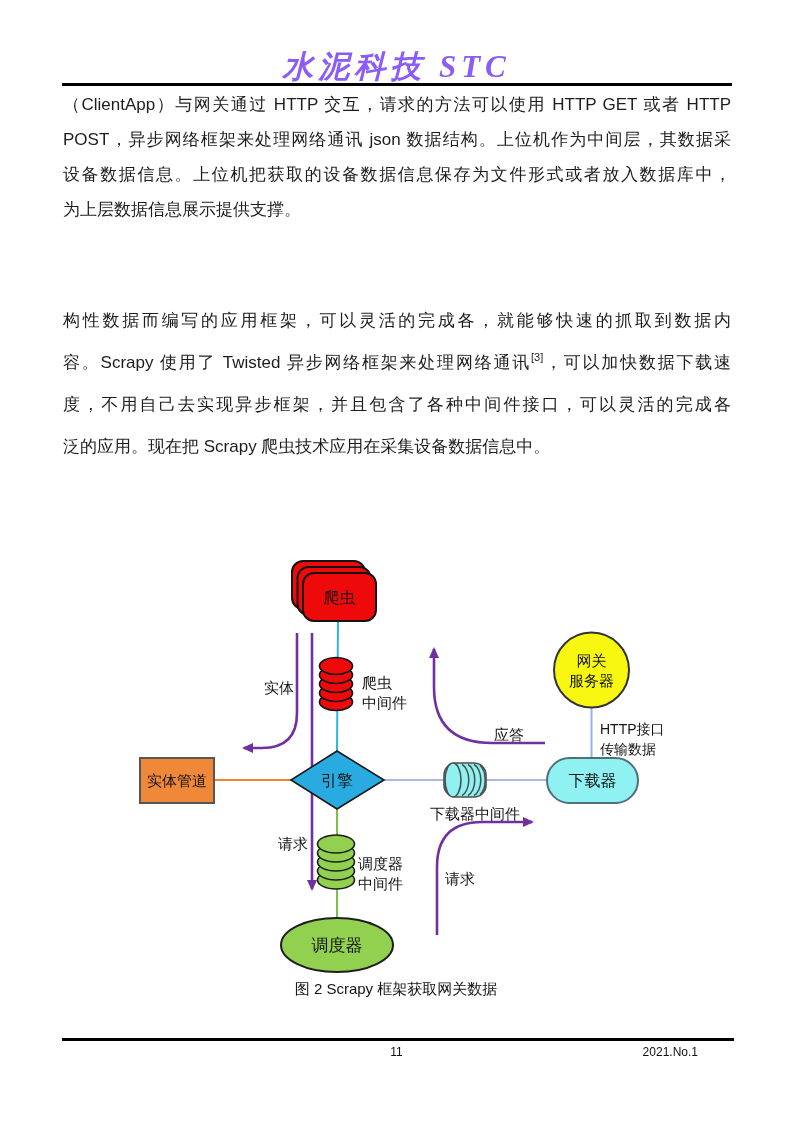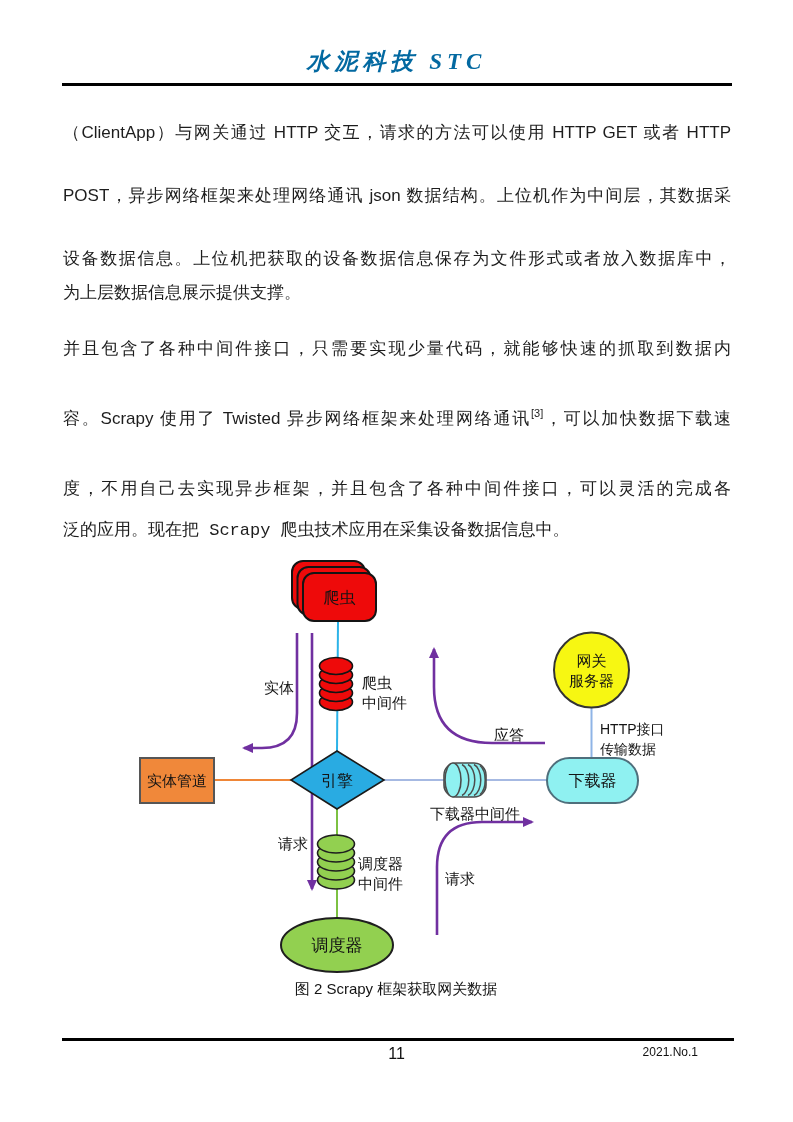--- a/index.html
+++ b/index.html
@@ -5,39 +5,39 @@
   html,body { margin:0; padding:0; background:#ffffff; }
   .page {
     position:relative; width:793px; height:1122px; background:#ffffff;
     font-family:"Liberation Sans","DejaVu Sans",sans-serif; color:#1d1d1d;
     overflow:hidden;
   }
   .abs { position:absolute; }
   .journal-title {
     top:46px; left:0; width:100%; text-align:center;
     font-family:"Liberation Serif","DejaVu Serif",serif;
-    font-style:italic; font-weight:bold; font-size:23px;
-    letter-spacing:5px; color:#0369a1;
+    font-style:italic; font-weight:bold; font-size:31px;
+    letter-spacing:5px; color:#8b5cf6;
   }
   .rule-top { top:83px; left:62px; width:670px; height:3px; background:#000; }
   .textcol { left:63px; width:668px; font-size:17px; }
   .p1 { top:87px; line-height:35px; }
   .p2 { top:297px; line-height:36.5px; }
-  .jline { text-align:justify; text-align-last:justify;margin-top:28px; }
-  .no-just { text-align:center; text-align-last:left;font-family:Liberation Mono, monospace; }
+  .jline { text-align:justify; text-align-last:justify; }
+  .no-just { text-align:center; text-align-last:left; }
   .indent { text-indent:34px; }
   .sup { font-size:11px; vertical-align:super; }
   .heading {
     top:262px; left:63px; width:668px; font-size:18.5px;
     font-weight:bold; color:#000; line-height:36px;
   }
   .heading .num { margin-right:17px; }
   .fig { top:555px; left:0; }
   .rule-bottom { top:1038px; left:62px; width:672px; height:2.5px; background:#000; }
-  .pageno { top:1045px; left:0; width:100%; text-align:center; font-size:16px; color:#111; }
+  .pageno { top:1045px; left:0; width:100%; text-align:center; font-size:12px; color:#111; }
   .issue { top:1045px; right:95px; font-size:12px; color:#111; }
   svg text { fill:#141414; }
   .t14 { font-size:14px; } .t15 { font-size:15px; }
   .t16 { font-size:16px; } .t17 { font-size:17px; }
 </style>
 </head>
 <body>
 
 <div class="page">
 
@@ -46,21 +46,21 @@
 
   <div class="abs textcol p1">
     <div class="jline">（ClientApp）与网关通过 HTTP 交互，请求的方法可以使用 HTTP GET 或者 HTTP</div>
     <div class="jline">POST，异步网络框架来处理网络通讯 json 数据结构。上位机作为中间层，其数据采</div>
     <div class="jline">设备数据信息。上位机把获取的设备数据信息保存为文件形式或者放入数据库中，</div>
     <div class="no-just">为上层数据信息展示提供支撑。</div>
   </div>
 
 
   <div class="abs textcol p2">
-    <div class="jline"><span>并且包含了各种中间件接口，只需要实现少量代码，就能够快速的抓取到数据内</span><span class="sup"></span><span></span></div>
+    <div class="jline"><span>构性数据而编写的应用框架，可以灵活的完成各，就能够快速的抓取到数据内</span><span class="sup"></span><span></span></div>
     <div class="jline"><span>容。Scrapy 使用了 Twisted 异步网络框架来处理网络通讯</span><span class="sup">[3]</span><span>，可以加快数据下载速</span></div>
     <div class="jline"><span>度，不用自己去实现异步框架，并且包含了各种中间件接口，可以灵活的完成各</span><span class="sup"></span><span></span></div>
     <div class="no-just"><span>泛的应用。现在把 Scrapy 爬虫技术应用在采集设备数据信息中。</span><span class="sup"></span><span></span></div>
   </div>
 
   <svg class="abs fig" width="793" height="460" viewBox="0 0 793 460">
     <defs>
       <marker id="arrowP" markerWidth="11" markerHeight="10" refX="9" refY="5" orient="auto" markerUnits="userSpaceOnUse">
         <path d="M0,0 L11,5 L0,10 z" fill="#7030a0"></path>
       </marker>

